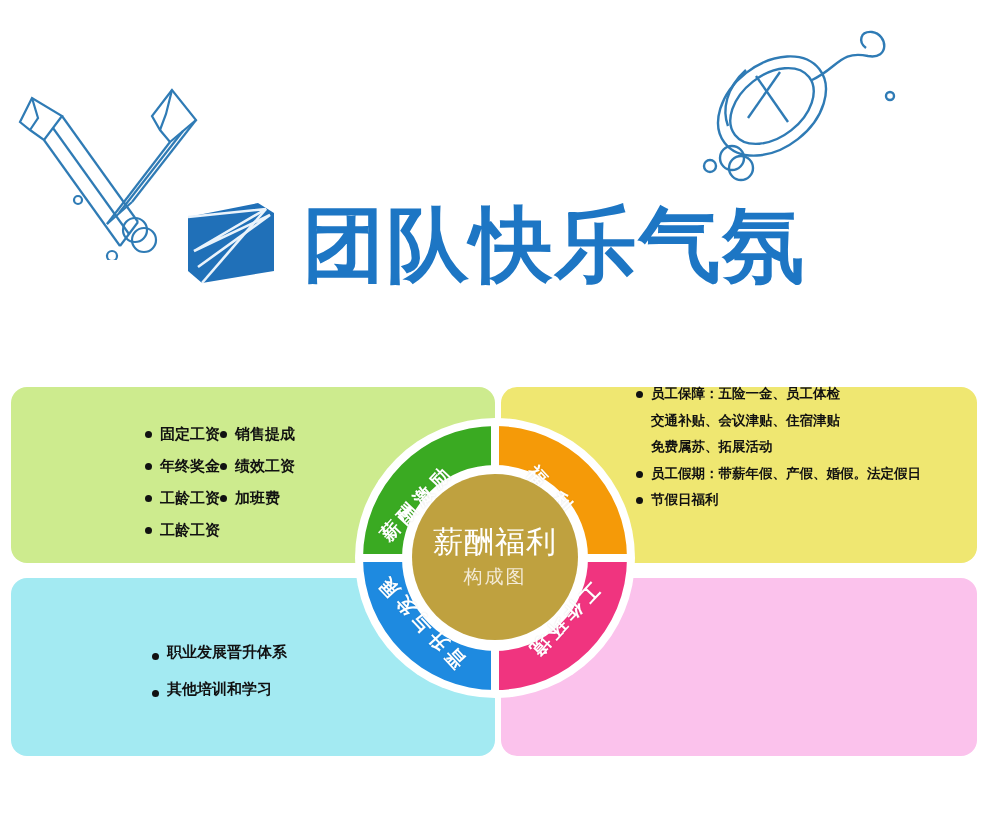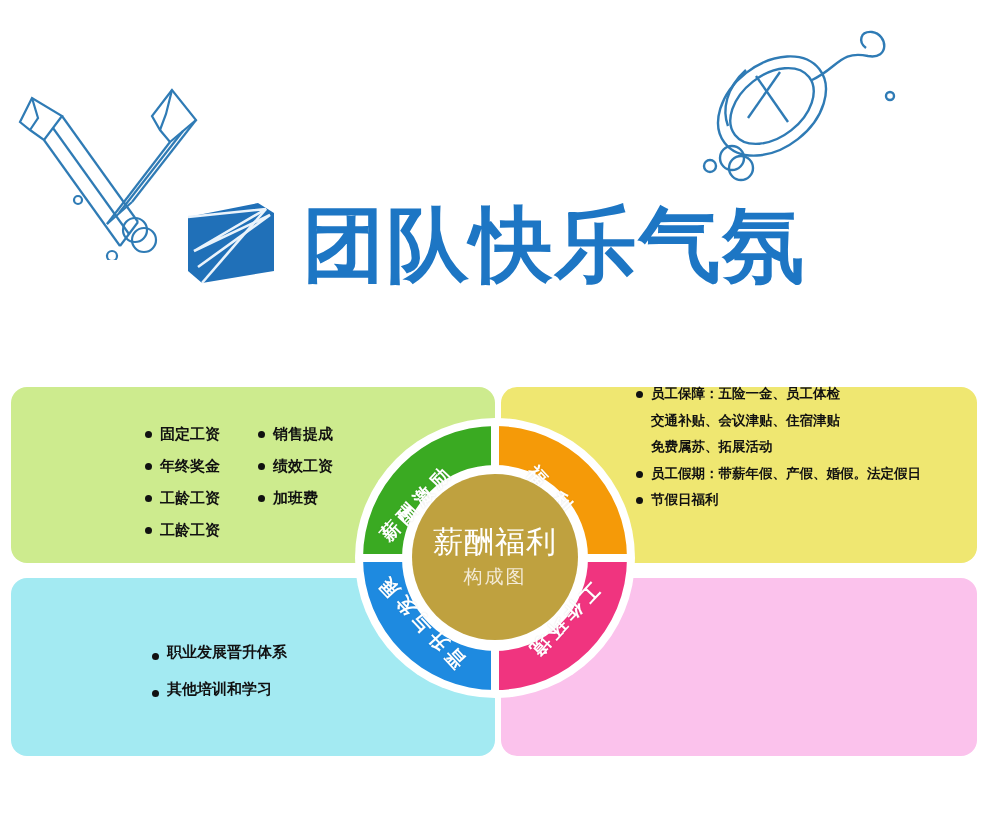--- a/index.html
+++ b/index.html
@@ -47,21 +47,21 @@
   .bullets li{list-style:none;display:flex;align-items:center;margin:0;}
   .bullets ul{margin:0;padding:0;}
   .dot{
     display:inline-block;width:7px;height:7px;border-radius:50%;
     background:#111;margin-right:8px;flex:0 0 auto;
   }
 
   
   #tl-cols{
     position:absolute;left:145px;top:427px;width:240px;
-    display:flex;gap:38px;
+    display:flex;
   }
   #tl-cols ul li{margin-bottom:17px;white-space:nowrap;}
 
   
   #tr-block{
     position:absolute;left:636px;top:387px;width:330px;
     font-size:13.5px;font-weight:bold;color:#111;line-height:1;
   }
   #tr-block .row{display:flex;align-items:flex-start;margin-bottom:13px;}
   #tr-block .row .dot{margin-top:4px;}

